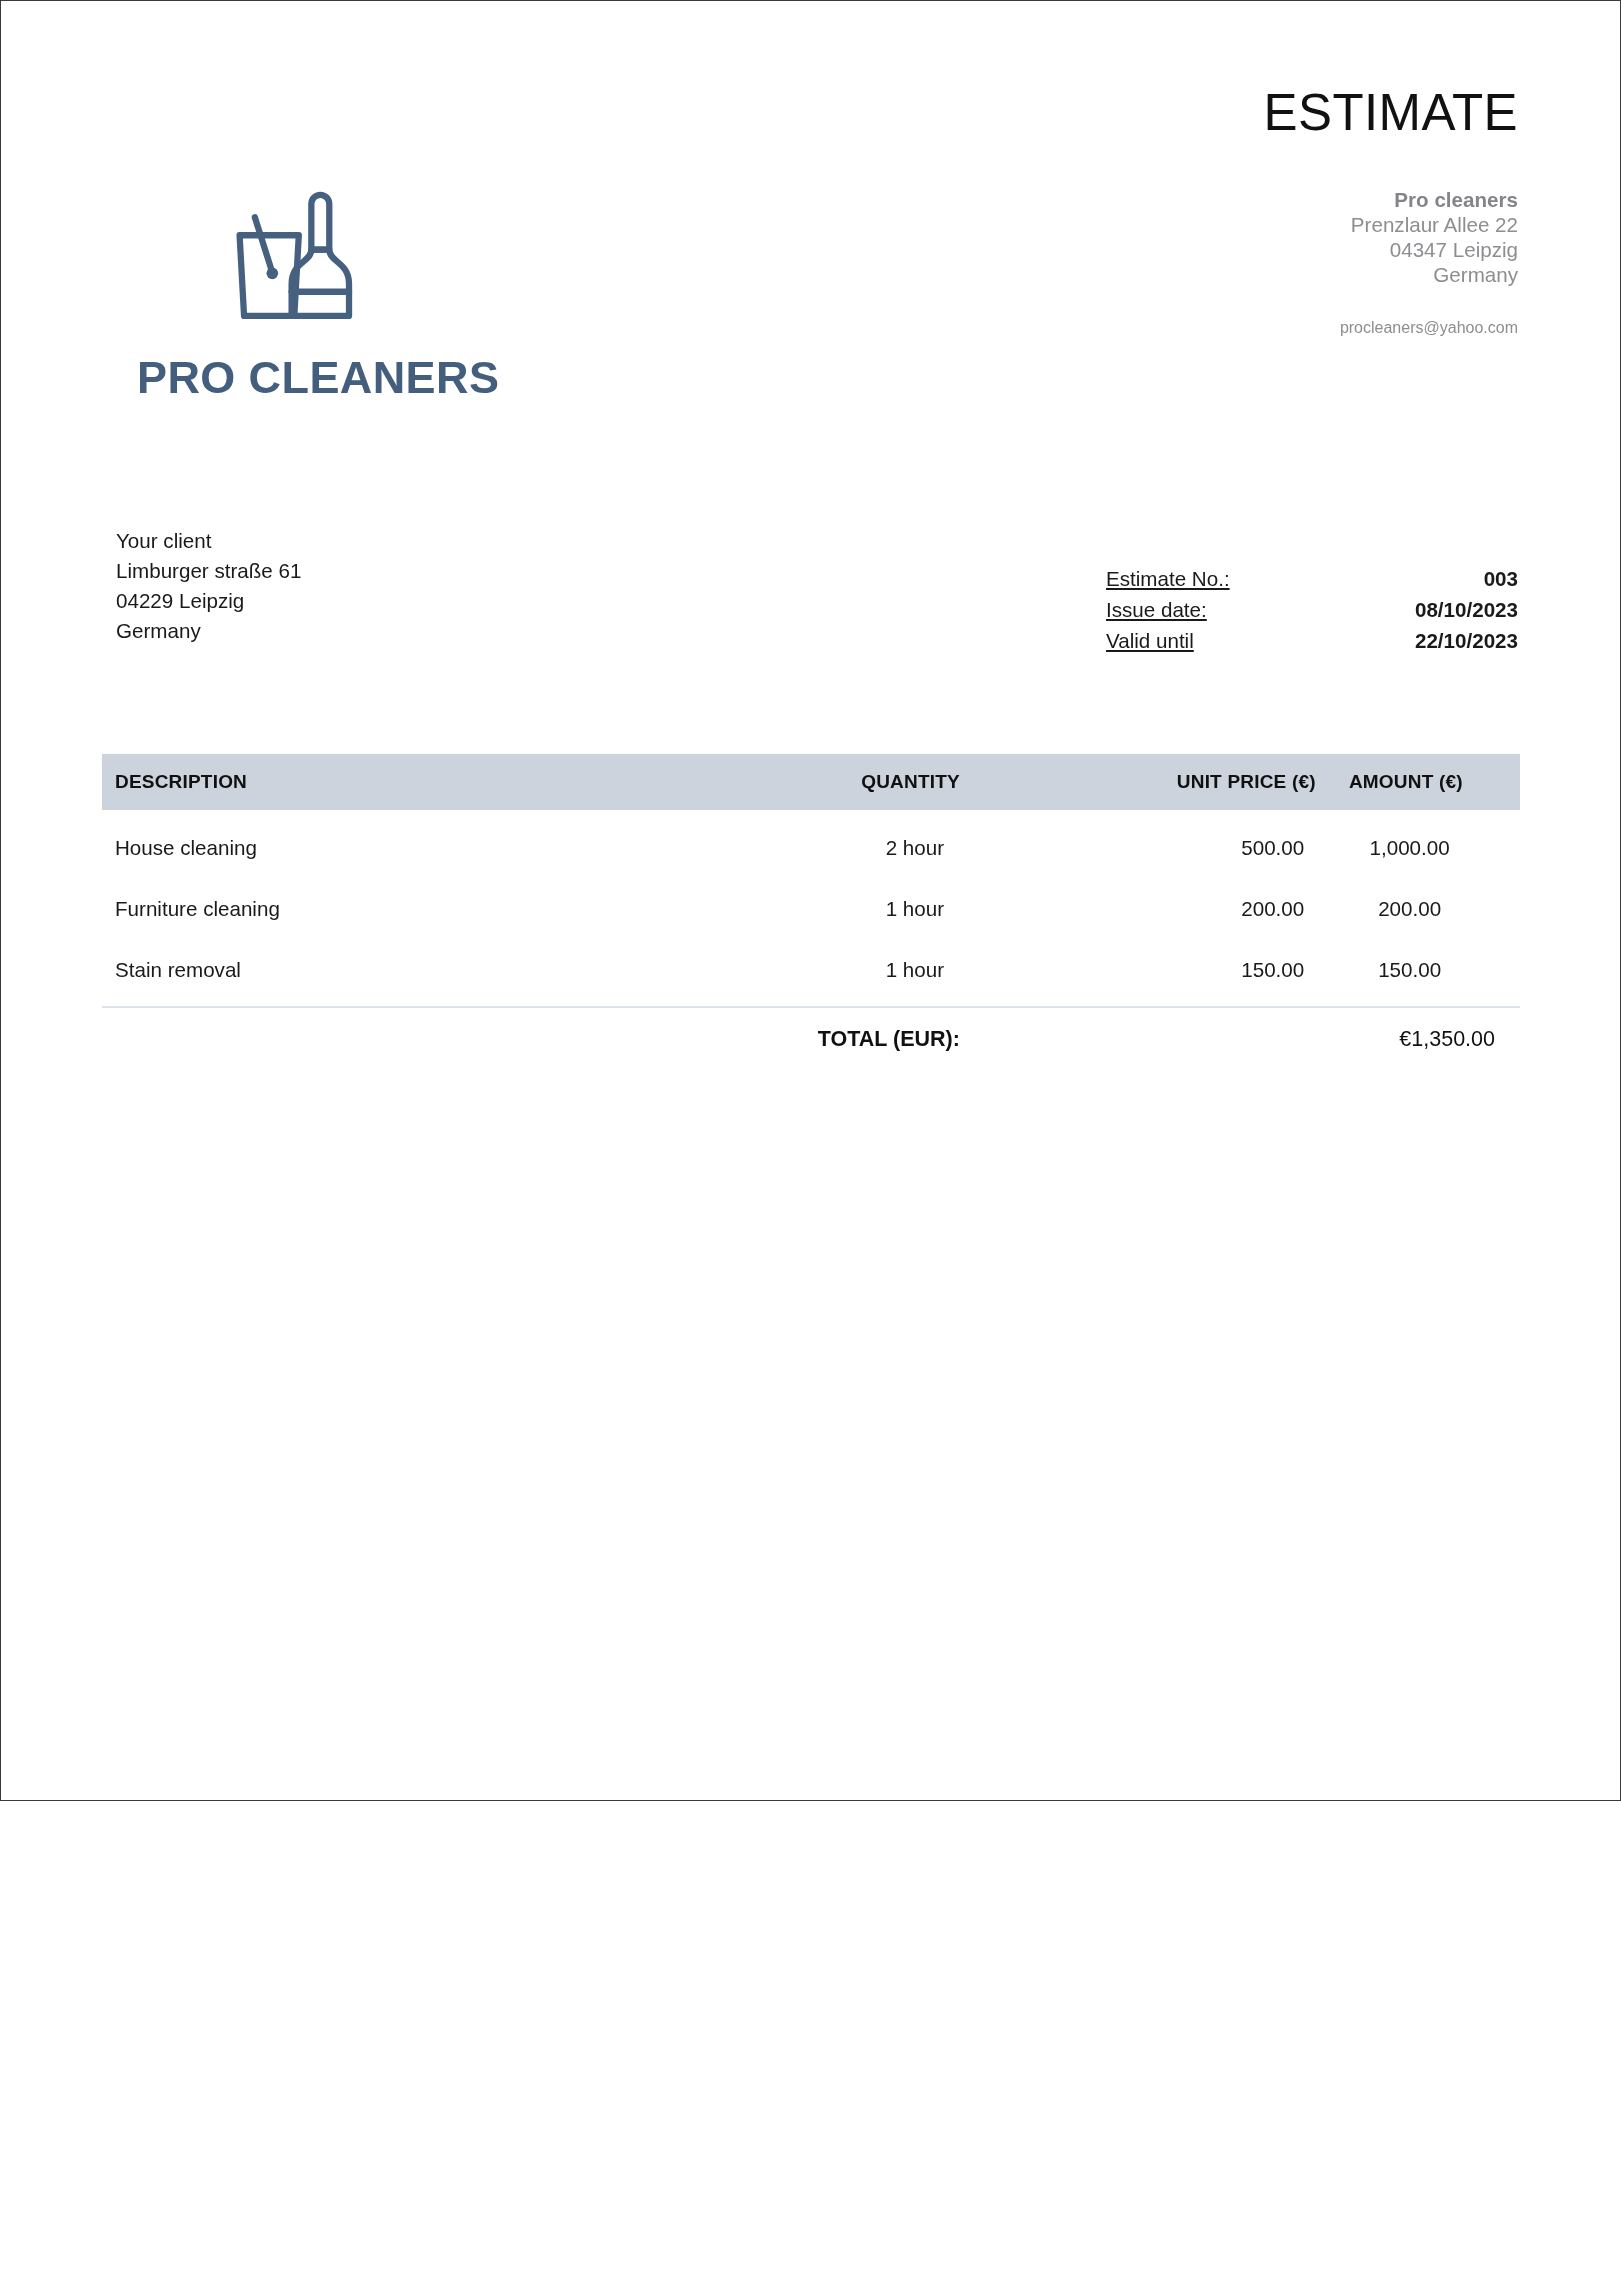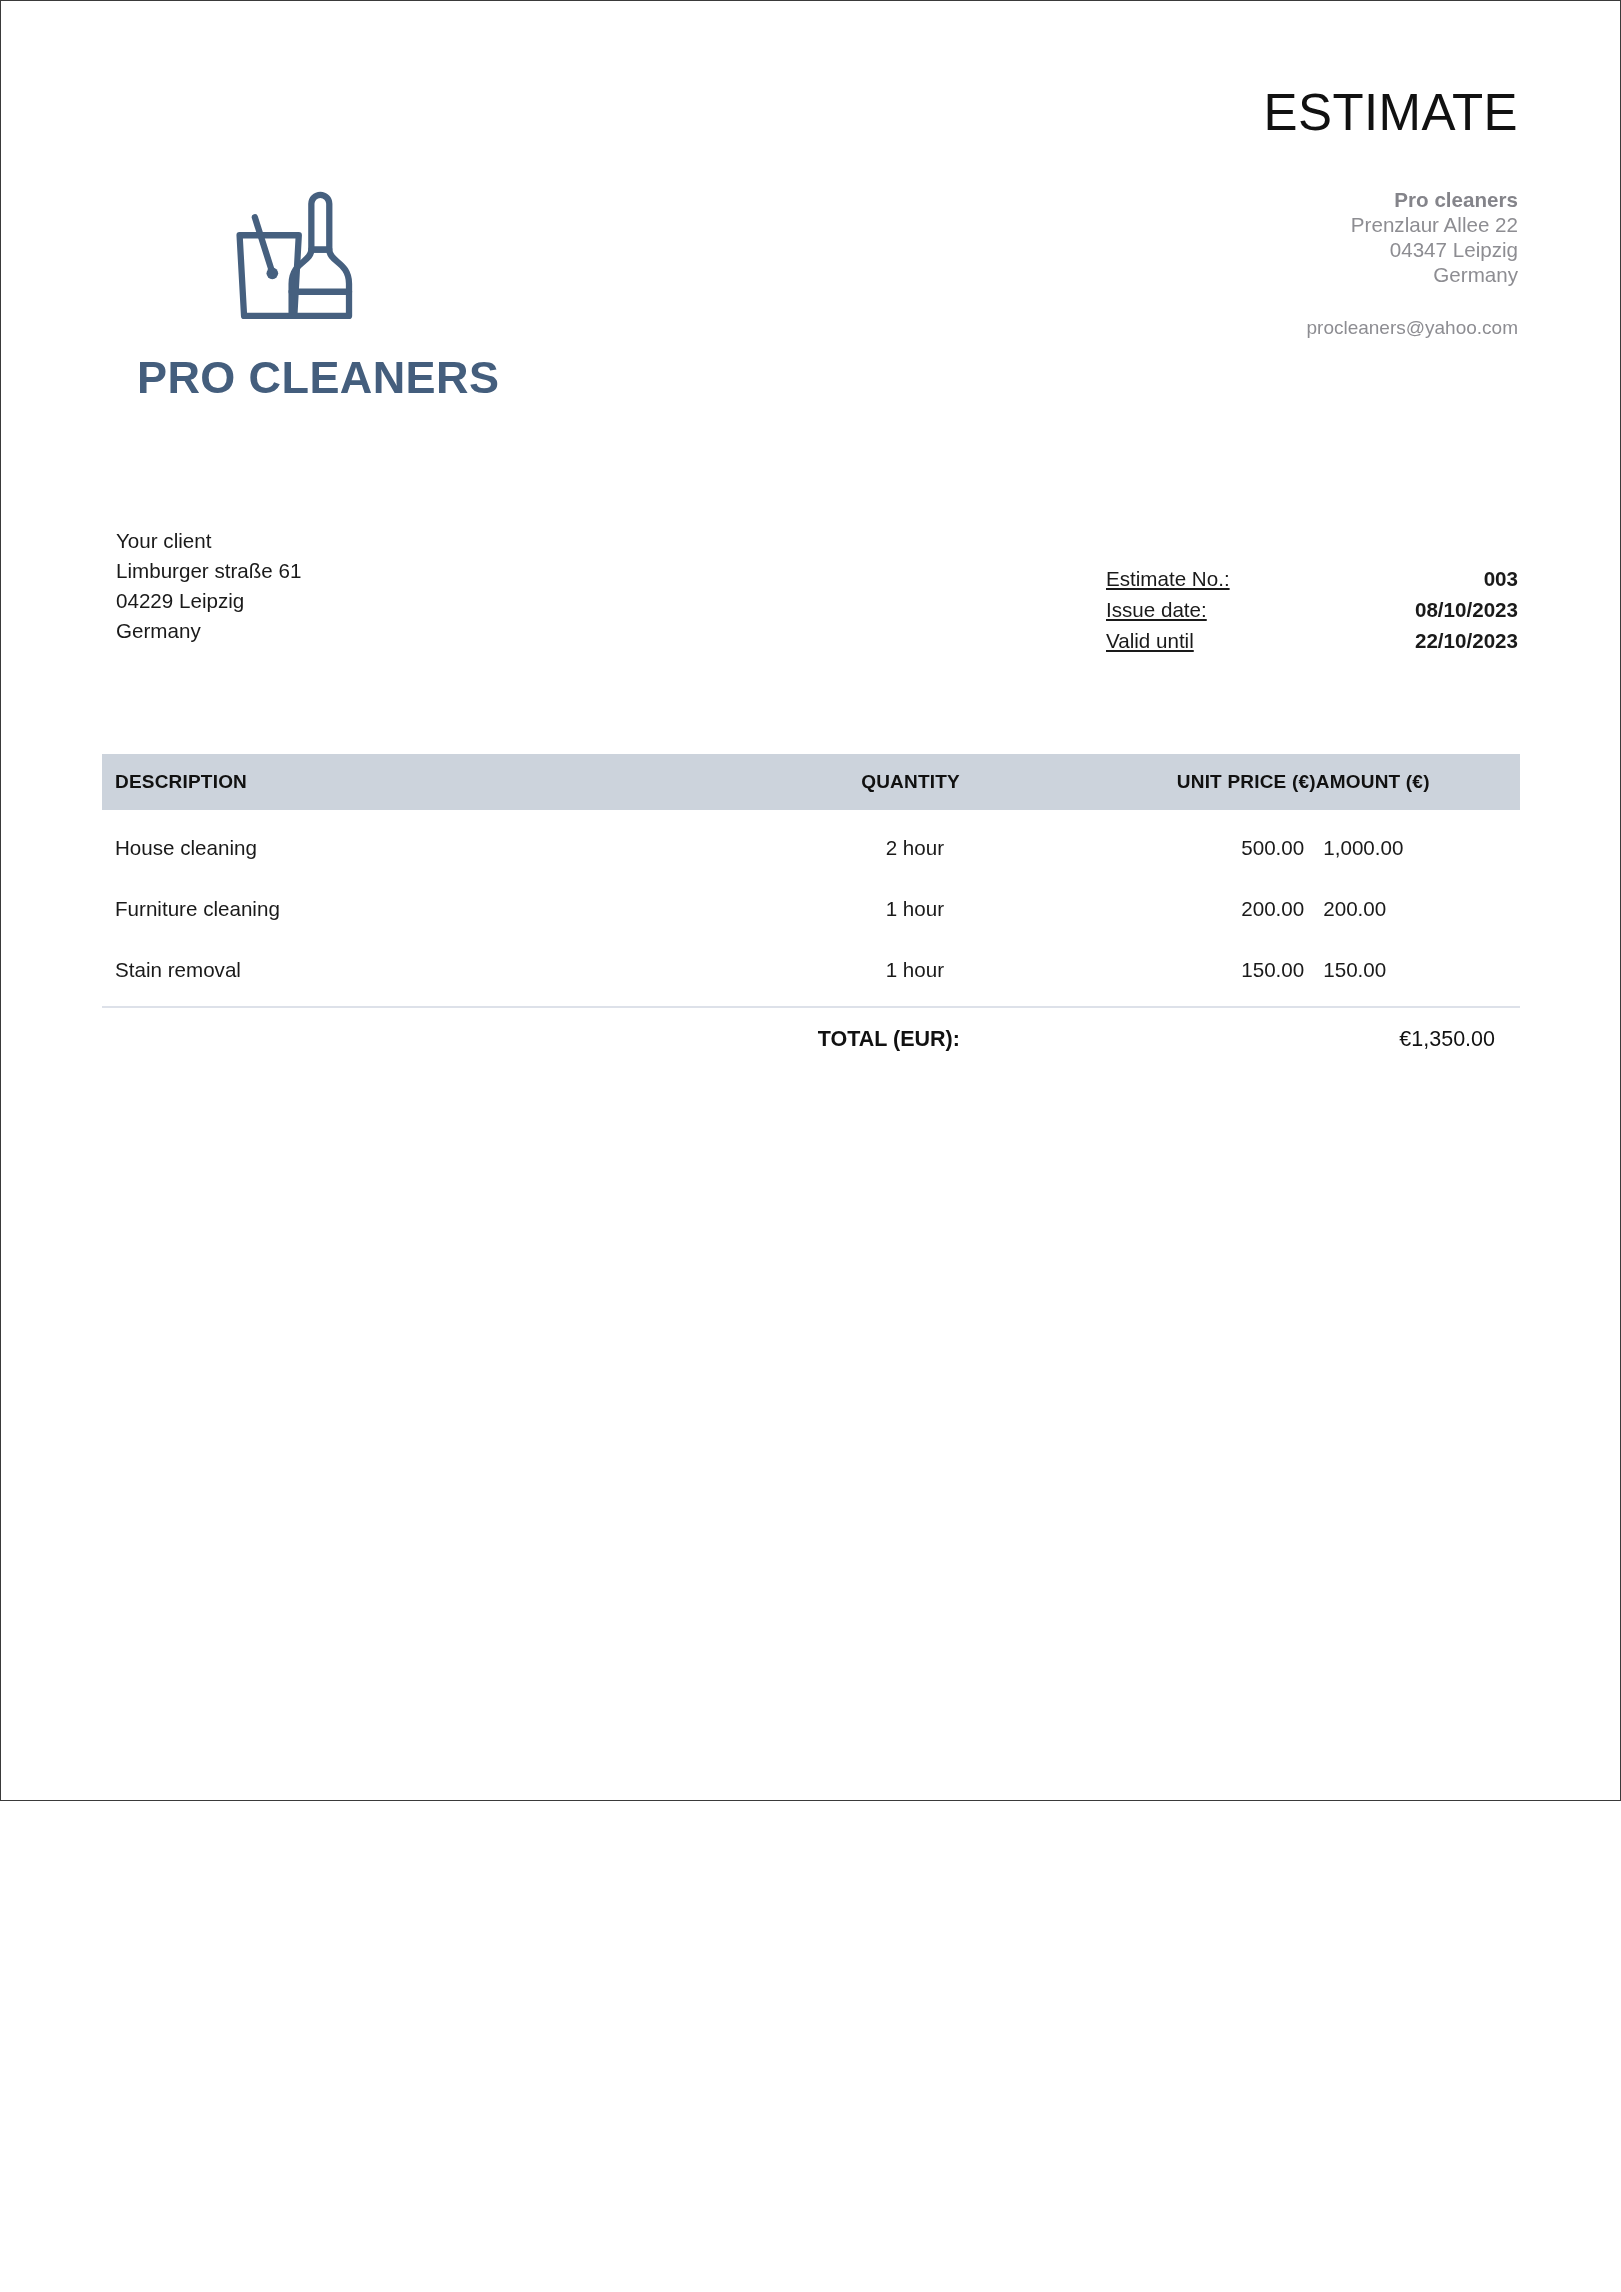--- a/index.html
+++ b/index.html
@@ -55,21 +55,21 @@
   .issuer-name {
     font-weight: bold;
     color: #84848a;
   }
   .issuer-email {
     position: absolute;
     right: 102px;
     top: 314px;
     text-align: right;
     color: #8d8d92;
-    font-size: 19px;
+    font-size: 16px;
     line-height: 25px;
     white-space: nowrap;
   }
 
   
   .logo-wrap {
     position: absolute;
     left: 136px;
     top: 184px;
     width: 358px;
@@ -147,21 +147,21 @@
   }
   .t-body-row {
     height: 61px;
     font-size: 20.6px;
     color: #1a1a1a;
     gap: 19px;
   }
   .c-desc   { width: 39.2%; padding-left: 13px; box-sizing: border-box; text-align: left; }
   .c-qty    { width: 21.3%; box-sizing: border-box; text-align: right; }
   .c-price  { width: 25.1%; box-sizing: border-box; text-align: right; }
-  .c-amount { width: 14.4%; box-sizing: border-box; text-align: left; padding-right: 24px; }
+  .c-amount { width: 14.4%; box-sizing: border-box; text-align: center; padding-right: 24px; }
 
   .t-divider {
     height: 2.7px;
     background: #dde1e9;
     width: 100%;
     margin-top: 5.4px;
   }
 
   .t-total {
     display: flex;

